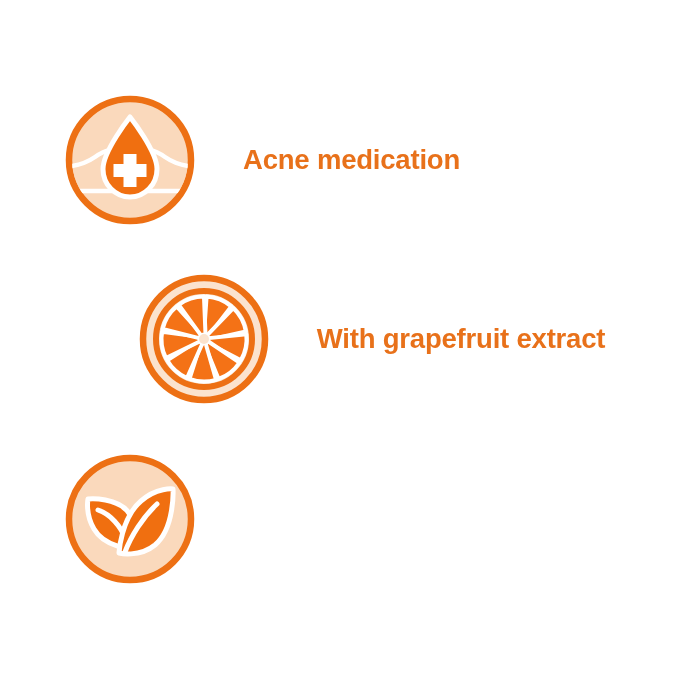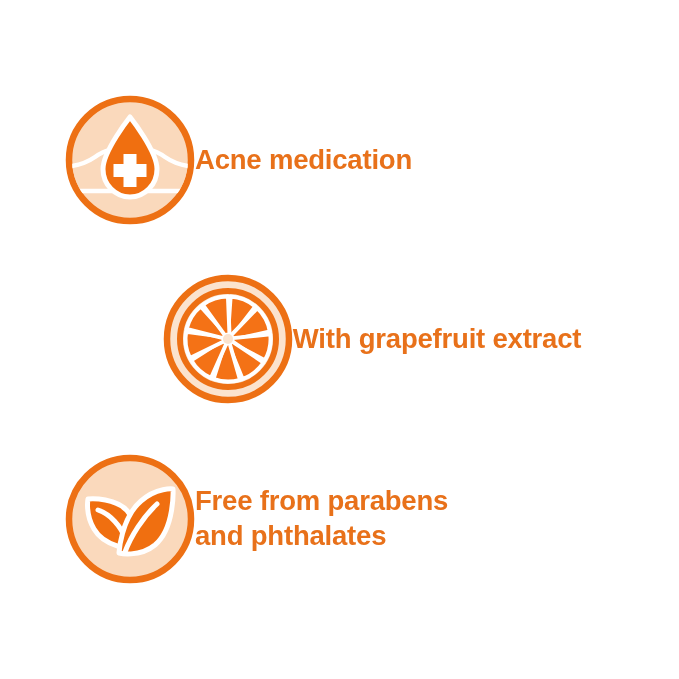--- a/index.html
+++ b/index.html
@@ -45,20 +45,21 @@
     flex: 0 0 130px;
   }
 
   .icon-badge svg {
     display: block;
     width: 130px;
     height: 130px;
   }
 
   .feature-text {
+    margin-left: 48px;
     font-size: 27.5px;
     font-weight: bold;
     line-height: 1.26;
     letter-spacing: -0.2px;
     color: #E8711A;
     white-space: pre-line;
   }
 </style>
 </head>
 <body>
@@ -133,17 +134,15 @@
 
         <path d="M 23 45 C 23 45 55 42 66 62 C 74 77 68 95 68 95 C 68 95 40 94 29 75 C 20 60 23 45 23 45 Z" fill="#F06F10" stroke="#FFFFFF" stroke-width="5" stroke-linejoin="round"></path>
 
         <path d="M 33 56 C 45 60 56 72 61 86" fill="none" stroke="#FFFFFF" stroke-width="5" stroke-linecap="round"></path>
 
         <path d="M 108 35 C 108 35 110 74 90 91 C 74 104 54 99 54 99 C 54 99 56 64 76 47 C 92 33 108 35 108 35 Z" fill="#F06F10" stroke="#FFFFFF" stroke-width="5" stroke-linejoin="round"></path>
 
         <path d="M 92 50 C 78 63 66 82 60 98" fill="none" stroke="#FFFFFF" stroke-width="5" stroke-linecap="round"></path>
       </svg>
     </div>
-    <div class="feature-text">Free from parabens
-and phthalates</div>
   </div>
 
 </div>
 
 </body></html>

